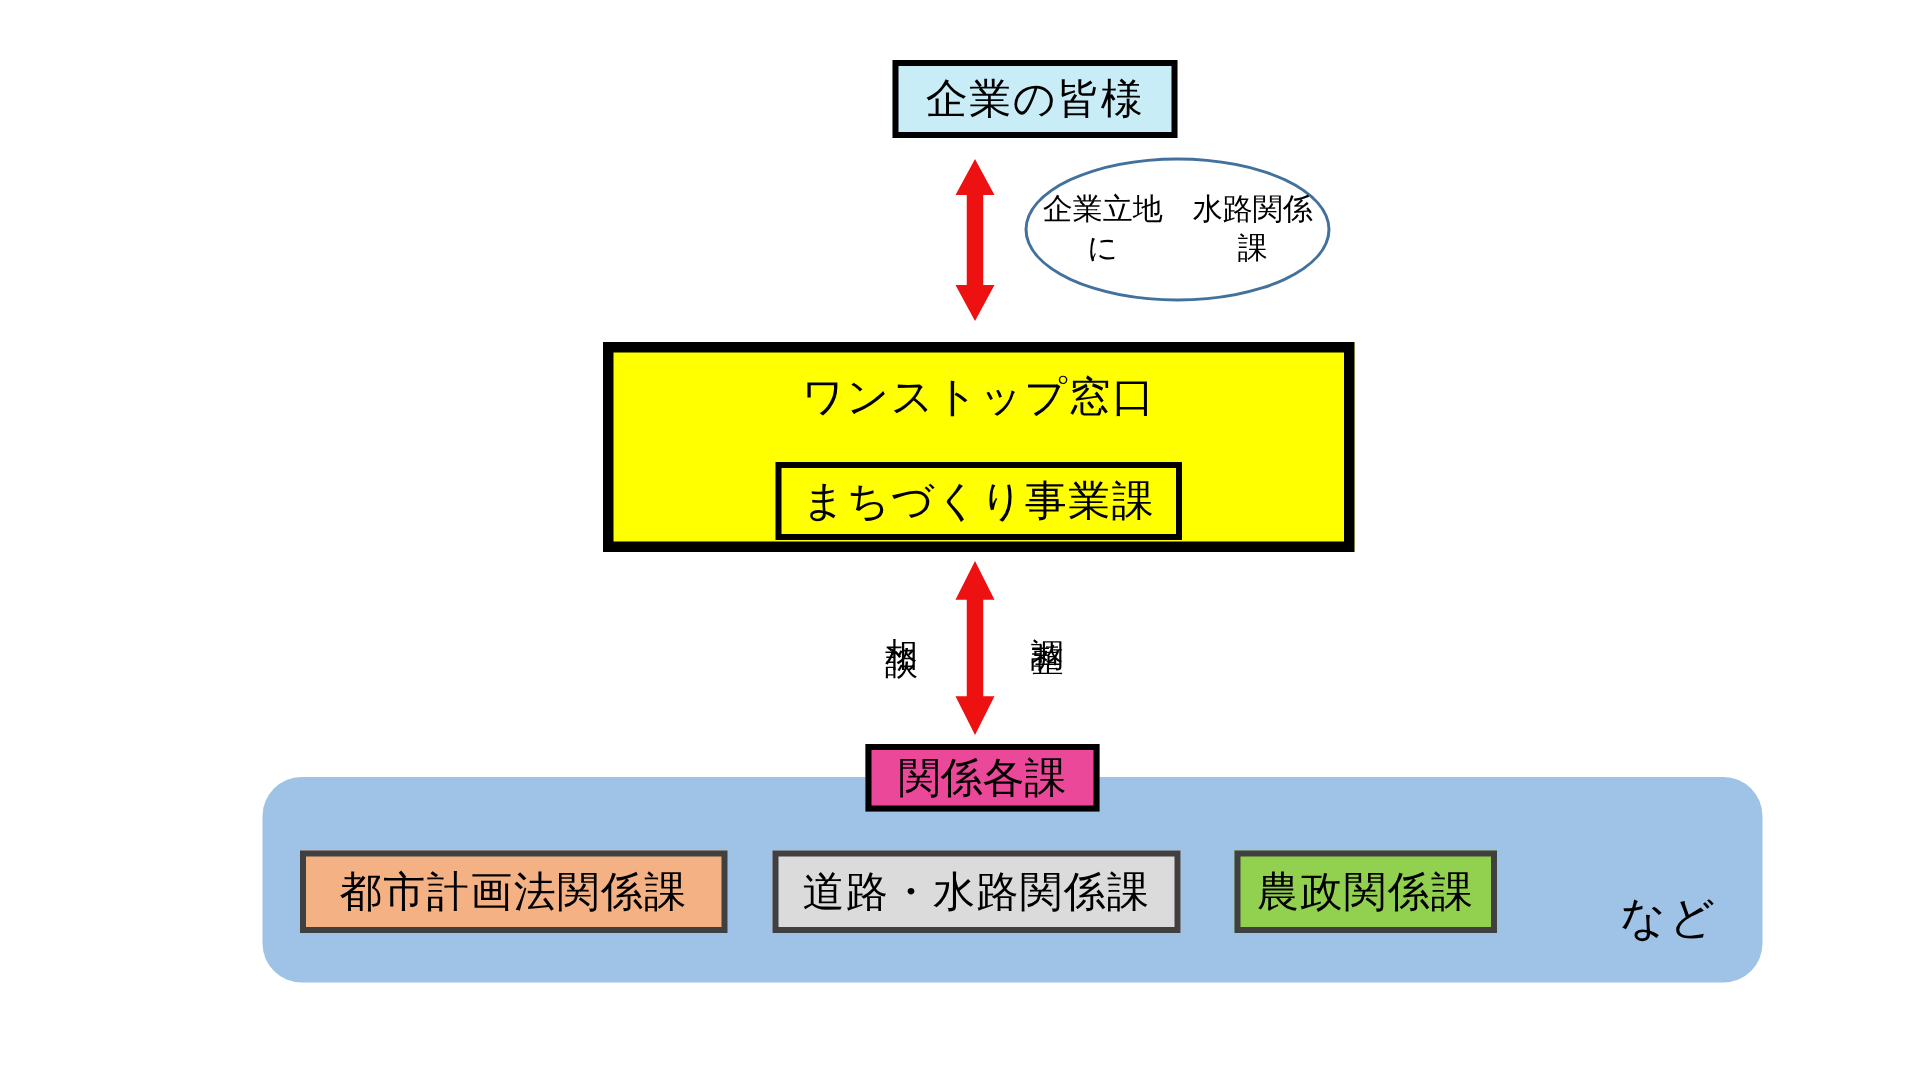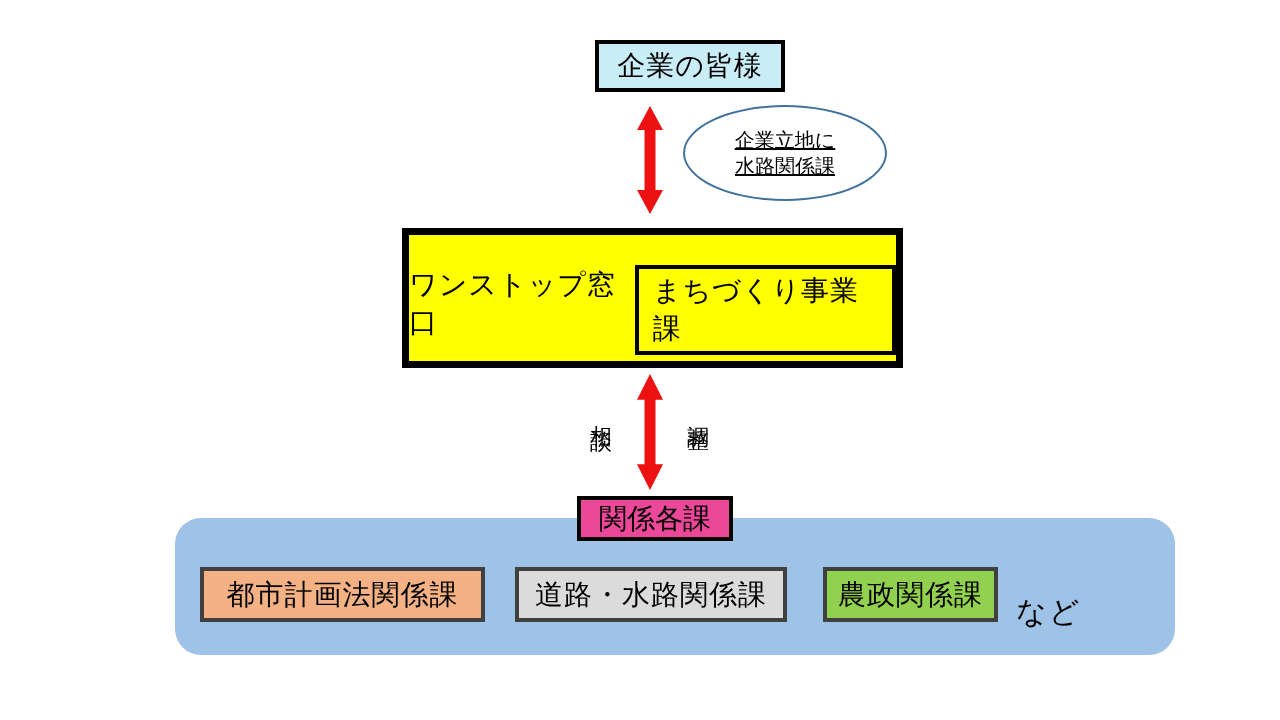--- a/index.html
+++ b/index.html
@@ -16,28 +16,28 @@
     font-size:28px;letter-spacing:1px;margin-left:40px;
   }
 
   .arrow-svg{display:block;}
   .arrow-top{left:636px;top:106px;width:28px;height:108px;}
   .arrow-bottom{left:636px;top:374px;width:28px;height:116px;}
 
   .bubble{
     left:683px;top:105px;width:204px;height:96px;
     background:#fff;border:2px solid var(--bubble-outline);border-radius:50%;
-    display:flex;flex-direction:column;align-items:center;justify-content:center;
-    font-size:20px;line-height:26px;text-align:center;text-decoration:underline;
+    display:flex;flex-direction:row;align-items:center;justify-content:center;
+    font-size:20px;line-height:26px;text-align:center;
   }
 
   .onestop-box{
     left:402px;top:228px;width:501px;height:140px;
     background:var(--onestop-fill);border:7px solid #000;
-    display:flex;flex-direction:row;align-items:center;
+    display:flex;flex-direction:column;align-items:center;
   }
   .onestop-title{margin-top:11px;font-size:28px;letter-spacing:1px;}
   .onestop-dept{
     margin-top:24px;background:var(--onestop-fill);border:4px solid #000;
     padding:3px 14px;font-size:28px;letter-spacing:1px;
   }
 
   .v-label{
     writing-mode:vertical-rl;text-orientation:upright;
     font-size:22px;letter-spacing:5px;line-height:1;
@@ -58,21 +58,21 @@
 
   .dept-box{
     top:567px;height:55px;z-index:2;border:4px solid #404040;
     display:flex;align-items:center;justify-content:center;
     font-size:28px;letter-spacing:1px;
   }
   .dept-1{left:200px;width:285px;background:var(--dept-1-fill);}
   .dept-2{left:515px;width:272px;background:var(--dept-2-fill);}
   .dept-3{left:823px;width:175px;background:var(--dept-3-fill);}
 
-  .etc-label{left:1016px;top:592px;z-index:2;font-size:30px;letter-spacing:2px;}
+  .etc-label{left:1080px;top:592px;z-index:2;font-size:30px;letter-spacing:2px;}
 </style>
 </head>
 <body>
 
 <div class="canvas">
 
   <div class="abs companies-box">
     <span>企業の皆様</span>
   </div>
 

